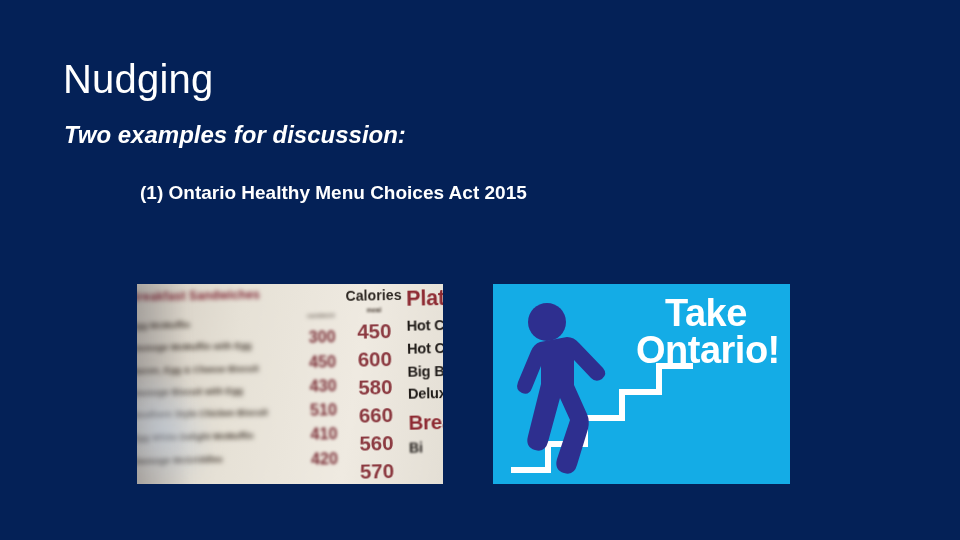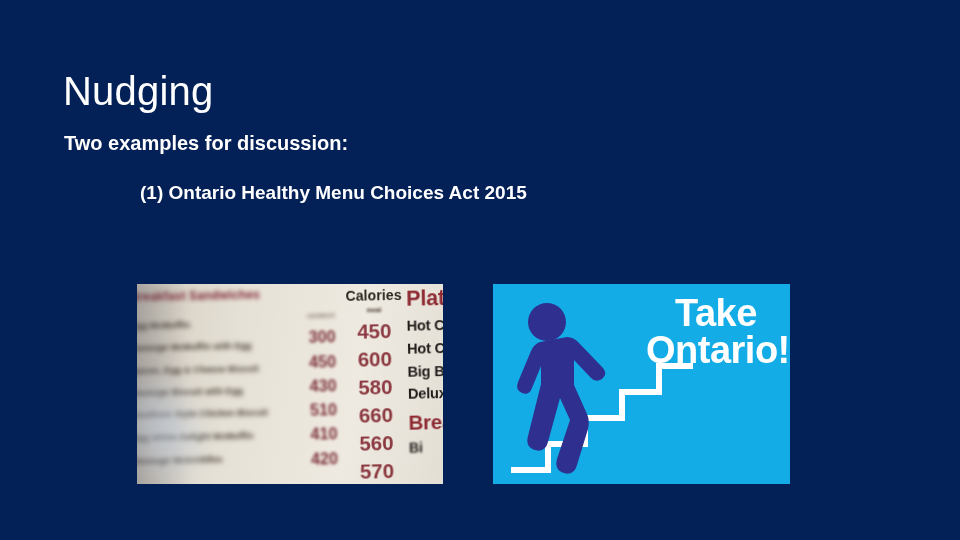--- a/index.html
+++ b/index.html
@@ -17,38 +17,39 @@
     position: relative;
     width: 960px;
     height: 540px;
     background: #042157;
   }
 
   
   .slide-title {
     position: absolute;
     left: 63px;
-    top: 69px;
+    top: 57px;
     font-size: 40px;
     font-weight: 300;
     color: #ffffff;
     letter-spacing: 0.2px;
     line-height: 1.1;
     white-space: nowrap;
   }
 
   
   .body-lead {
     position: absolute;
     left: 64px;
-    top: 132px;
-    font-size: 20px;
+    top: 121px;
+    font-size: 24px;
     font-weight: bold;
     color: #ffffff;
     white-space: nowrap;
+    font-style: italic;
   }
   .bullet-list {
     position: absolute;
     left: 140px;
     top: 179px;
     font-size: 19px;
     font-weight: bold;
     color: #ffffff;
     line-height: 1.47;
   }
@@ -212,21 +213,21 @@
     position: absolute;
     left: 493px;
     top: 284px;
     width: 297px;
     height: 200px;
     background: #14ace6;
     overflow: hidden;
   }
   .stairs-text {
     position: absolute;
-    right: 4px;
+    right: 14px;
     top: 11px;
     width: 140px;
     text-align: center;
     color: #ffffff;
     font-weight: bold;
     font-size: 38px;
     line-height: 0.97;
     letter-spacing: -0.5px;
   }
   .stairs-svg {

